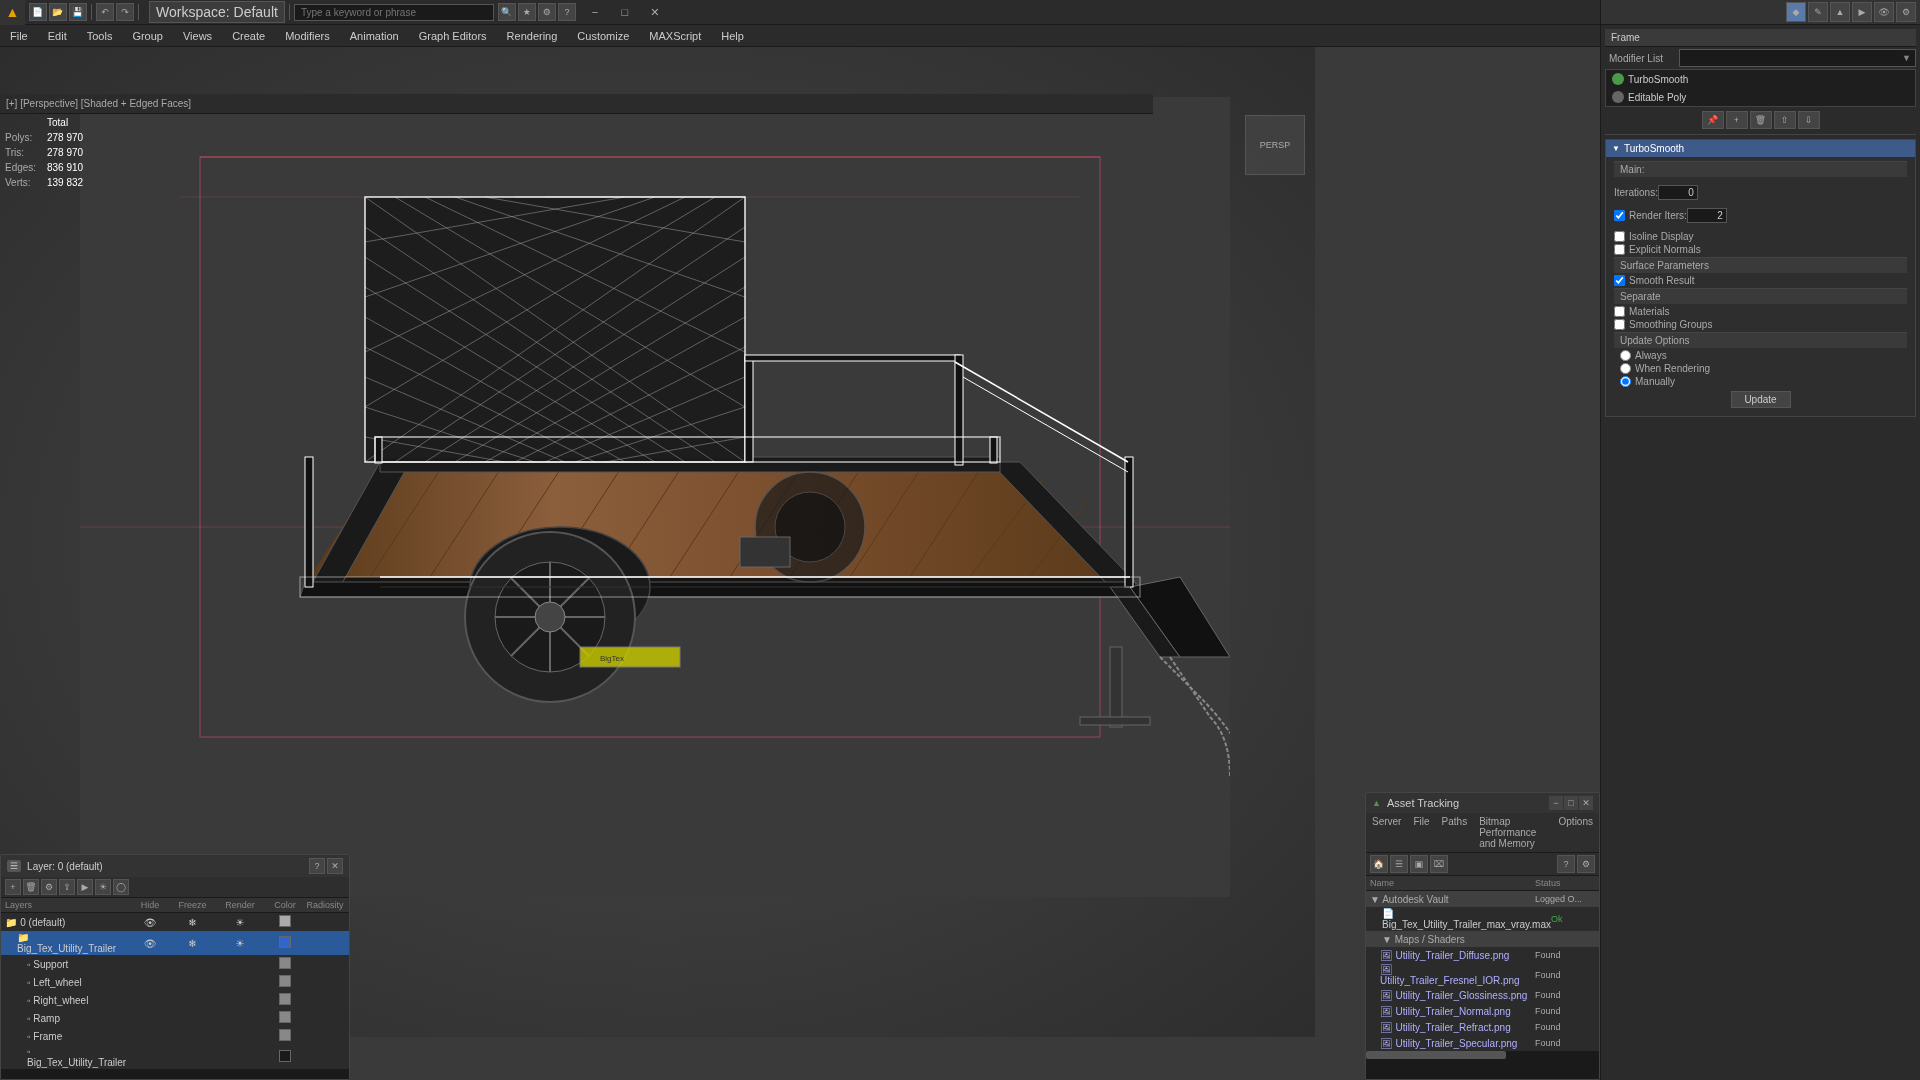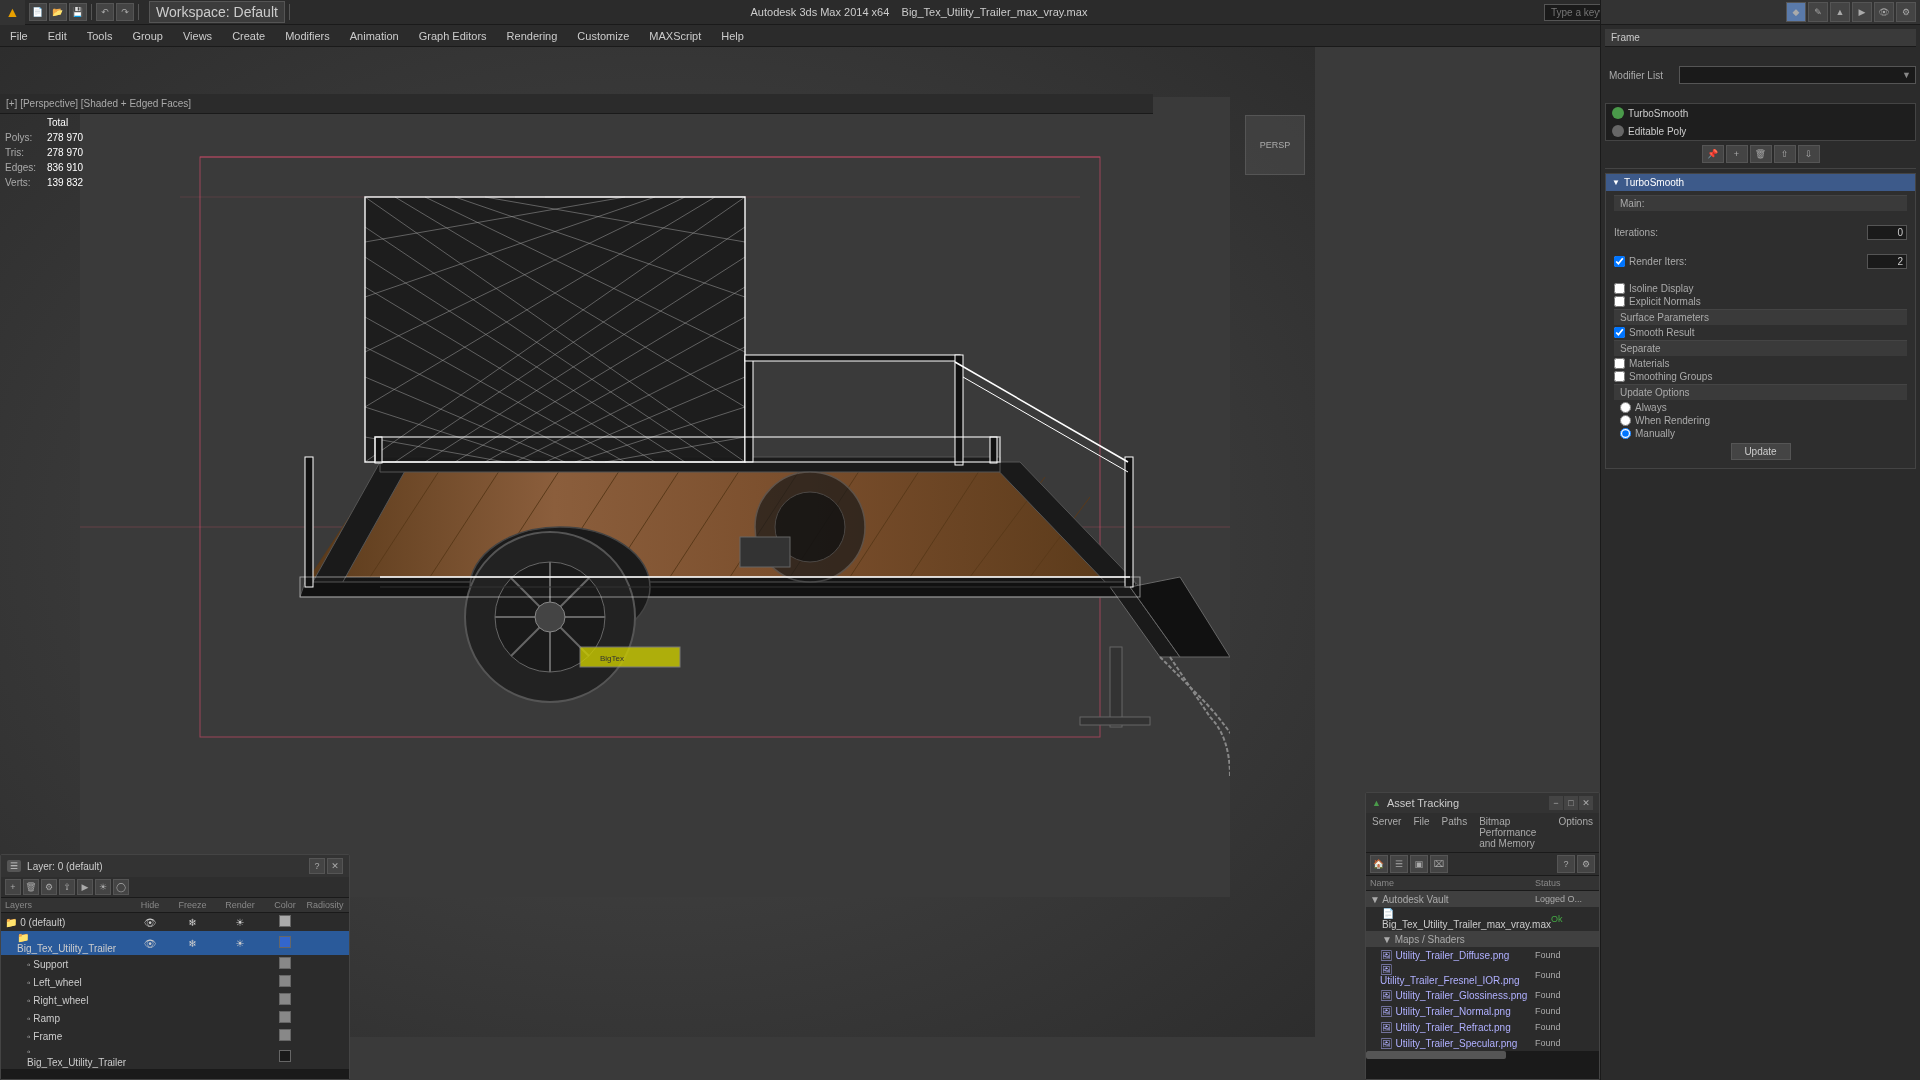--- a/index.html
+++ b/index.html
@@ -50,21 +50,21 @@
     .mod-icon.active { background: #4a9a4a; }
 
     
     #mod-controls { display: flex; gap: 2px; padding: 2px; justify-content: center; }
     .mod-btn { width: 22px; height: 18px; background: #444; border: 1px solid #555; display: flex; align-items: center; justify-content: center; font-size: 9px; cursor: pointer; color: #aaa; }
 
     
     .ts-section { background: #2e2e2e; border: 1px solid #444; margin: 4px 0; }
     .ts-header { background: #3d5a8a; padding: 3px 6px; font-size: 10px; color: #fff; display: flex; align-items: center; gap: 4px; }
     .ts-content { padding: 4px 8px; }
-    .ts-row { display: flex; align-items: center; justify-content: space-between; margin: 14px 0; font-size: 10px; }
+    .ts-row { display: flex; align-items: center; justify-content: flex-start; margin: 8px 0; font-size: 10px; }
     .ts-row label { color: #aaa; }
     .ts-input { width: 40px; background: #1a1a1a; border: 1px solid #555; color: #ccc; padding: 1px 3px; font-size: 10px; text-align: right; }
     .checkbox-row { display: flex; align-items: center; gap: 4px; margin: 2px 0; font-size: 10px; color: #aaa; }
     input[type="checkbox"] { width: 11px; height: 11px; }
     .section-title { background: #3a3a3a; padding: 2px 6px; font-size: 10px; color: #aaa; border-top: 1px solid #444; }
     .radio-row { display: flex; align-items: center; gap: 4px; margin: 2px 6px; font-size: 10px; color: #aaa; }
     input[type="radio"] { width: 11px; height: 11px; }
     .update-btn { width: 60px; background: #444; border: 1px solid #555; color: #ccc; padding: 2px; font-size: 10px; cursor: pointer; margin: 4px auto; display: block; }
 
     
@@ -134,24 +134,20 @@
     <div class="tb-icon">📄</div>
     <div class="tb-icon">📂</div>
     <div class="tb-icon">💾</div>
     <div style="width:1px;height:16px;background:#555;margin:0 2px;"></div>
     <div class="tb-icon">↶</div>
     <div class="tb-icon">↷</div>
     <div style="width:1px;height:16px;background:#555;margin:0 2px;"></div>
   </div>
   <button id="workspace-btn">Workspace: Default</button>
   <div style="width:1px;height:16px;background:#555;margin:0 4px;"></div>
-  <span id="window-title">
-    <span>Autodesk 3ds Max 2014 x64</span>&nbsp;&nbsp;&nbsp;
-    <span>Big_Tex_Utility_Trailer_max_vray.max</span>
-  </span>
   <input id="search-box" type="text" placeholder="Type a keyword or phrase" style="">
   <div style="display:flex;gap:2px;margin-right:4px;">
     <div class="tb-icon">🔍</div>
     <div class="tb-icon">★</div>
     <div class="tb-icon">⚙</div>
     <div class="tb-icon">?</div>
   </div>
   <div id="window-controls">
     <div class="win-btn">−</div>
     <div class="win-btn">□</div>
@@ -371,21 +367,21 @@
     <div class="ri-icon">👁</div>
     <div class="ri-icon">⚙</div>
   </div>
 
   <div id="modifier-panel">
 
     <div class="panel-header">
       <span>Frame</span>
     </div>
 
-    <div style="display:flex;align-items:center;gap:12px;margin:19px 0;">
+    <div style="display:flex;align-items:center;gap:12px;margin:2px 0;">
       <span class="panel-label">Modifier List</span>
       <div style="flex:1;background:#1a1a1a;border:1px solid #555;height:18px;display:flex;align-items:center;justify-content:flex-end;padding-right:4px;cursor:pointer;">
         <span style="font-size:9px;color:#888;">▼</span>
       </div>
     </div>
 
     <div id="modifier-list">
       <div class="modifier-item">
         <div class="mod-icon active"></div>
         <span>TurboSmooth</span>

